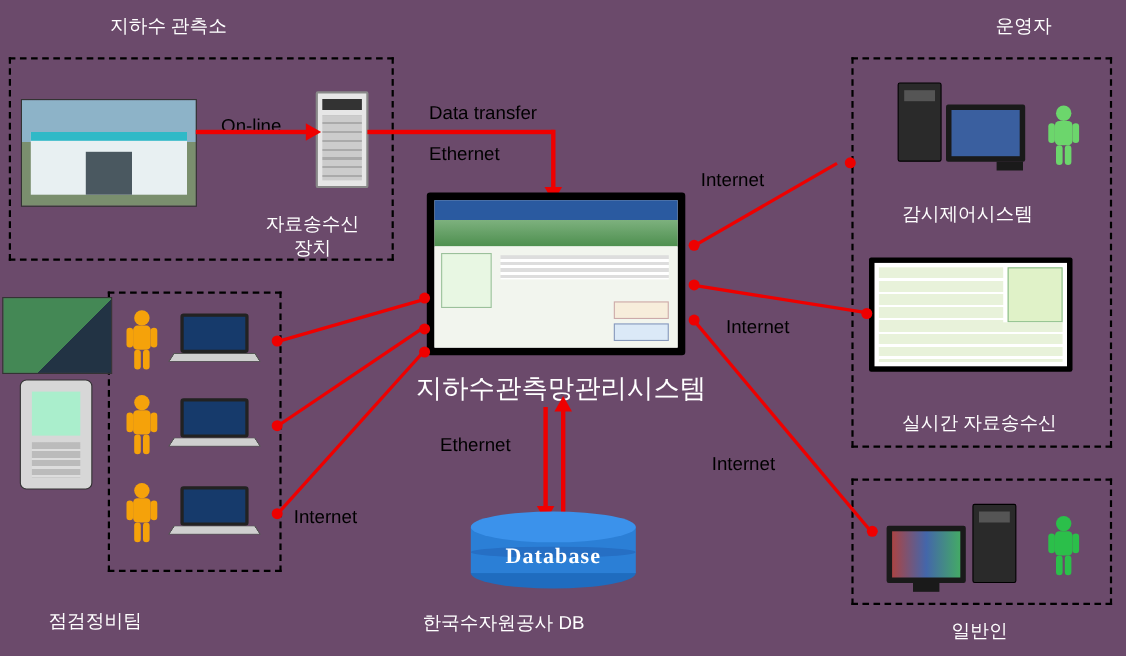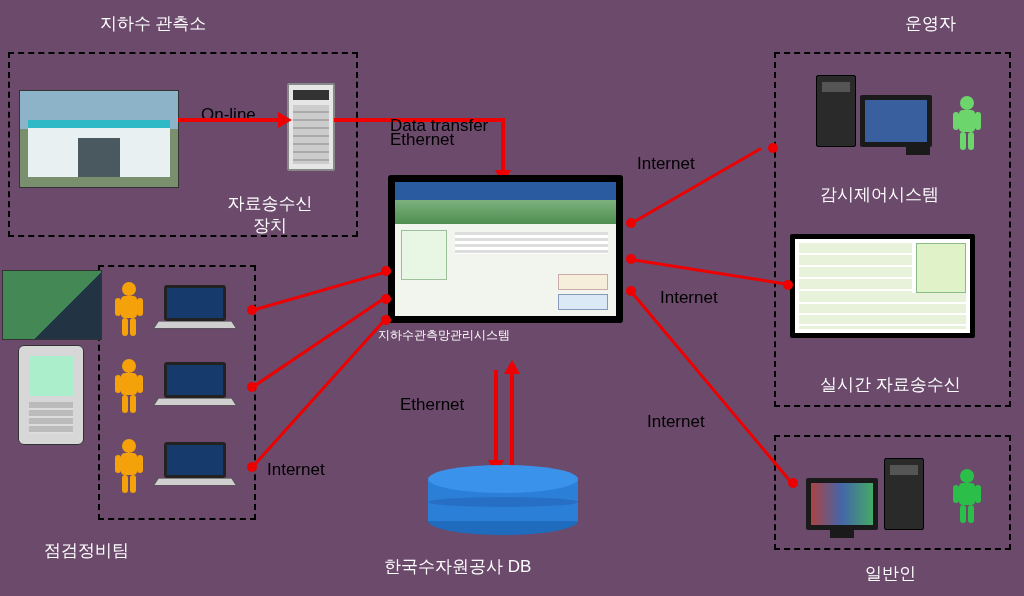--- a/index.html
+++ b/index.html
@@ -142,57 +142,58 @@
 
 <span class="label" style="left:100px; top:12px;font-family:Liberation Serif, serif;">지하수 관측소</span>
 <div class="dashed-box" style="left:8px; top:52px; width:350px; height:185px;"></div>
 <div class="station-photo">
   <div class="bldg">
       <div class="door"></div>
     </div>
 </div>
 <div class="server"></div>
 <span class="label black" style="left:201px; top:105px;">On-line</span>
-<span class="label" style="left:210px; top:193px; text-align:center; width:120px; white-space:pre-line; line-height:1.3;">자료송수신
+<span class="label" style="left:224px; top:193px; text-align:center; width:120px; white-space:pre-line; line-height:1.3;">자료송수신
 장치</span>
 
 <div class="airarrow" style="left:178px; top:118px; width:105px;"></div>
 <div class="arrowhead right" style="left:278px; top:112px;"></div>
 
 <div class="airarrow" style="left:334px; top:118px; width:170px;"></div>
 <div class="line" style="left:501px; top:118px; width:4px; height:58px;"></div>
 <div class="arrowhead" style="left:495px; top:170px;"></div>
-<span class="label black" style="left:390px; top:93px;margin-top:23px;">Data transfer</span>
+<span class="label black" style="left:390px; top:93px;">Data transfer</span>
 <span class="label black" style="left:390px; top:130px;">Ethernet</span>
 
 <div class="center-screen">
   <div class="inner">
     <div class="header"></div>
     <div class="banner"></div>
     <div class="body">
       <div class="map"></div>
       <div class="text1"></div>
       <div class="badge2"></div>
       <div class="badge"></div>
     </div>
   </div>
 </div>
-<span class="label" style="left:378px; top:327px; font-size:12px;">지하수관측망관리시스템</span>
+<span class="label" style="left:378px; top:337px; font-size:24px;">지하수관측망관리시스템</span>
 
 <span class="label black" style="left:400px; top:395px;">Ethernet</span>
 <div class="line" style="left:494px; top:370px; width:4px; height:98px;"></div>
 <div class="line" style="left:510px; top:370px; width:4px; height:98px;"></div>
 <div class="arrowhead" style="left:488px; top:460px;"></div>
 <div class="arrowhead up" style="left:504px; top:360px;"></div>
 
 <div class="db">
   <div class="bot"></div>
     <div class="body"></div>
     <div class="mid1"></div>
     <div class="top"></div>
+  <div class="txt">Database</div>
 </div>
 <span class="label" style="left:384px; top:555px;">한국수자원공사  DB</span>
 
 <span class="label" style="left:905px; top:12px;">운영자</span>
 <div class="dashed-box" style="left:774px; top:52px; width:237px; height:355px;"></div>
 
 <div class="pc" style="left:816px; top:75px;">
   <span class="tower"></span><span class="monitor"><span class="stand"></span></span>
 </div>
 <div class="person" style="left:950px; top:95px;">
@@ -289,21 +290,21 @@
       <rect x="25" y="17" width="6" height="18" rx="3" fill="#f5a20a"></rect>
       <rect x="10" y="37" width="6" height="18" rx="3" fill="#f5a20a"></rect>
       <rect x="18" y="37" width="6" height="18" rx="3" fill="#f5a20a"></rect>
     </svg>
 </div>
 <div class="laptop" style="left:158px; top:442px;">
     <div class="scr"></div>
     <div class="kb"></div>
   </div>
 
-<span class="label" style="left:44px; top:539px;">점검정비팀</span>
+<span class="label" style="left:44px; top:553px;">점검정비팀</span>
 
 <div class="dot" style="left:247px; top:305px;"></div>
 <div class="line" style="left:252px; top:309px; width:140px; height:3px; transform:rotate(-16deg); transform-origin:left;"></div>
 <div class="dot" style="left:381px; top:266px;"></div>
 
 <div class="dot" style="left:247px; top:382px;"></div>
 <div class="line" style="left:252px; top:386px; width:160px; height:3px; transform:rotate(-34deg); transform-origin:left;"></div>
 <div class="dot" style="left:381px; top:294px;"></div>
 
 <div class="dot" style="left:247px; top:462px;"></div>

